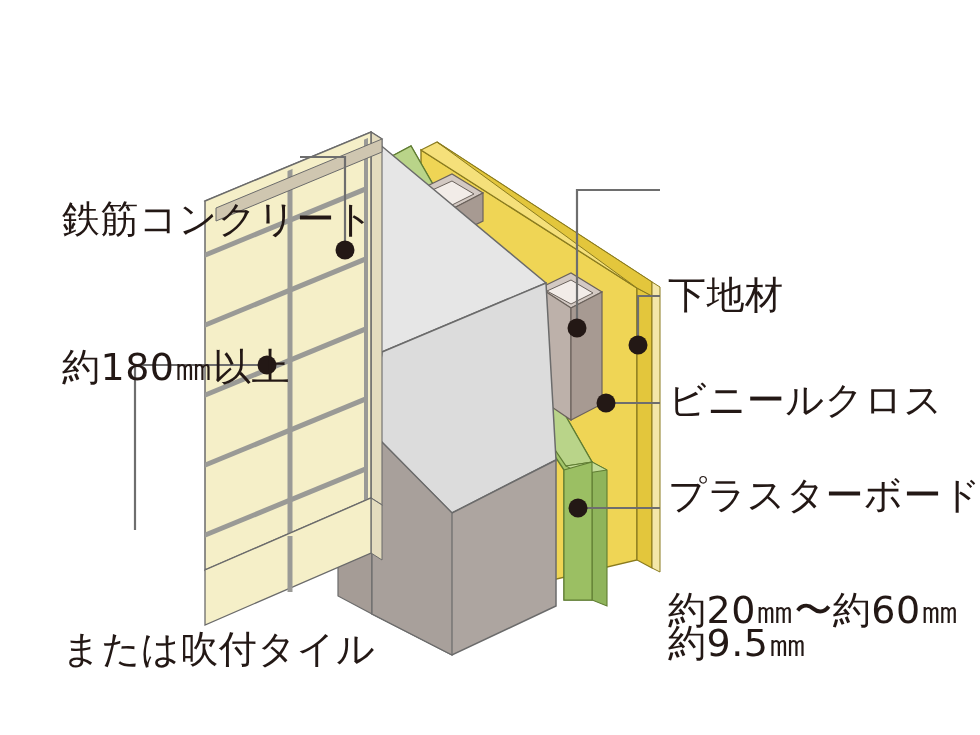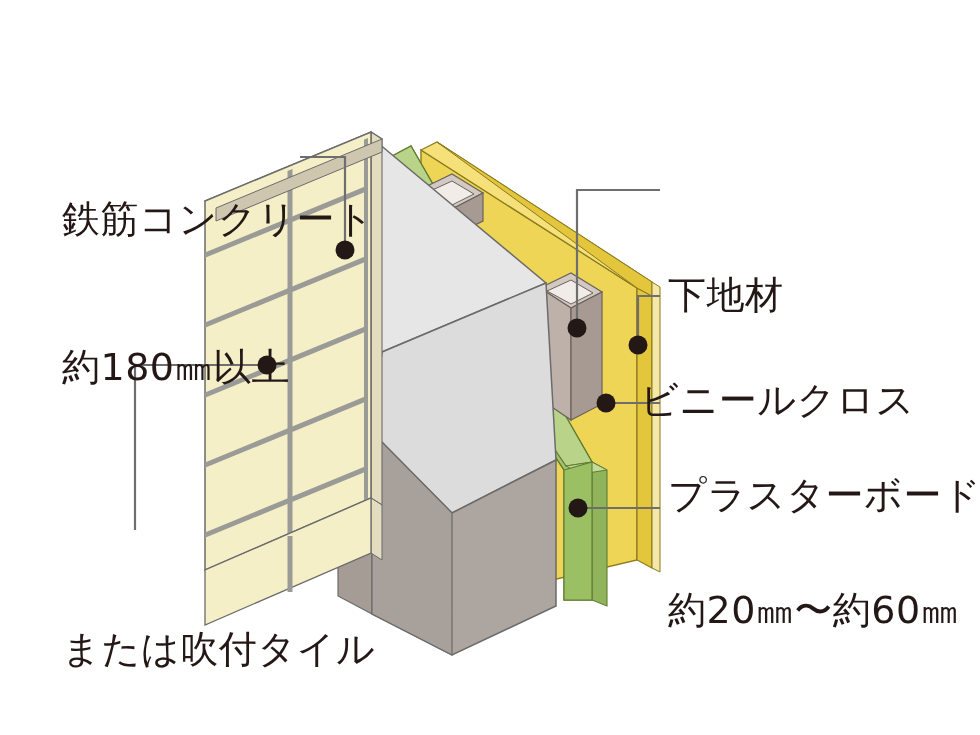--- a/index.html
+++ b/index.html
@@ -7,21 +7,21 @@
        font-family:"Liberation Sans","DejaVu Sans",sans-serif;}
   #stage{position:relative;width:980px;height:735px;background:#fff;}
   #diagram{position:absolute;left:0;top:0;width:980px;height:735px;}
   .lbl{position:absolute;color:#231815;line-height:1.30;white-space:pre;
        font-family:"DejaVu Sans","Liberation Sans",sans-serif;
        font-size:38px;letter-spacing:0.5px;font-weight:400;}
   .lbl span{display:block;}
   #lbl-rc{left:62px;  top:96px;}
   #lbl-tile{left:62px; top:526px;}
   #lbl-base{left:668px;top:172px;text-align:right;}
-  #lbl-vinyl{left:640px;top:277px;font-family:Liberation Serif, serif;}
+  #lbl-vinyl{left:668px;top:277px;font-family:Liberation Serif, serif;}
   #lbl-pb{left:668px; top:372px;}
   #lbl-ins{left:668px; top:487px;}
 </style>
 </head>
 <body>
 
 <div id="stage">
 
   <svg id="diagram" viewBox="0 0 980 735">
     <defs>
@@ -158,19 +158,20 @@
   <div class="lbl" id="lbl-base">
     <span>下地材</span>
   </div>
 
   <div class="lbl" id="lbl-vinyl">
     <span>ビニールクロス</span>
   </div>
 
   <div class="lbl" id="lbl-pb">
     <span>プラスターボード</span>
+    <span>約9.5㎜</span>
   </div>
 
   <div class="lbl" id="lbl-ins">
     <span>約20㎜〜約60㎜</span>
   </div>
 
 </div>
 
 </body></html>

